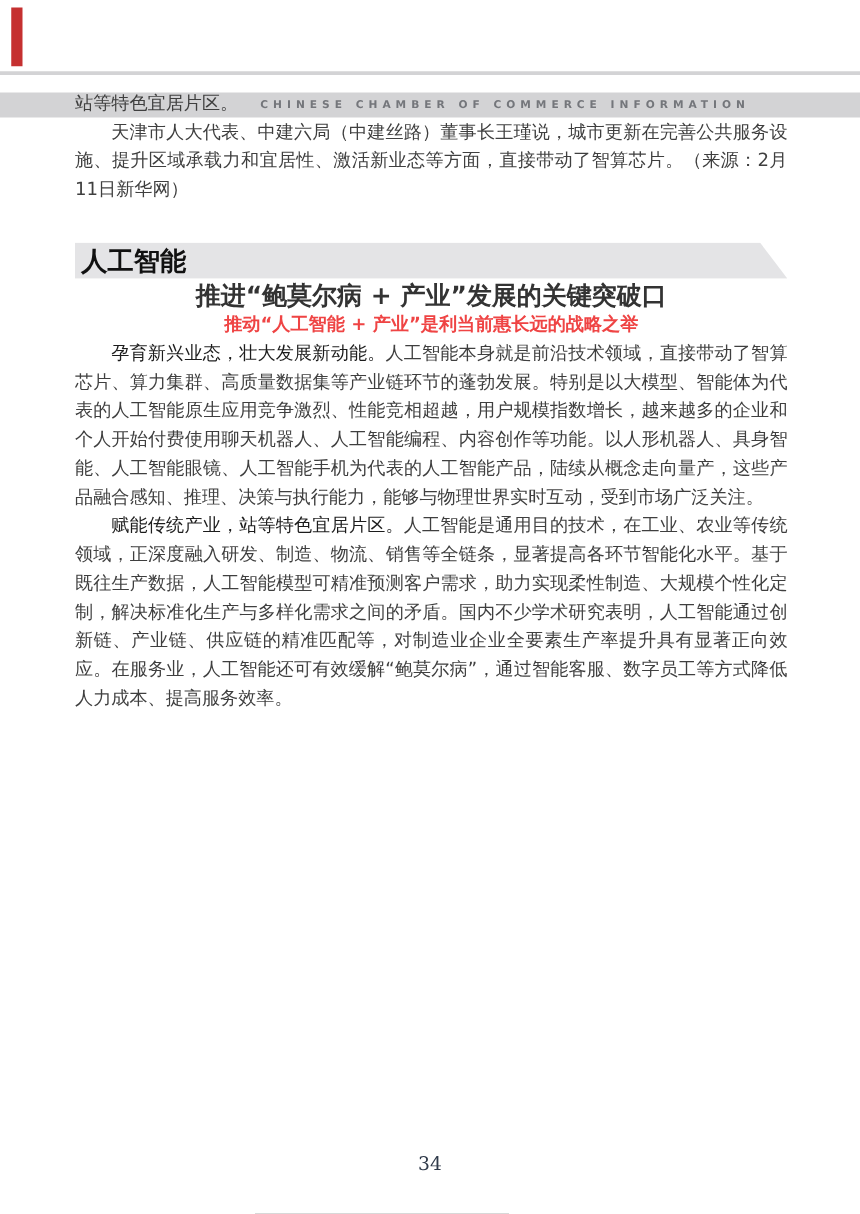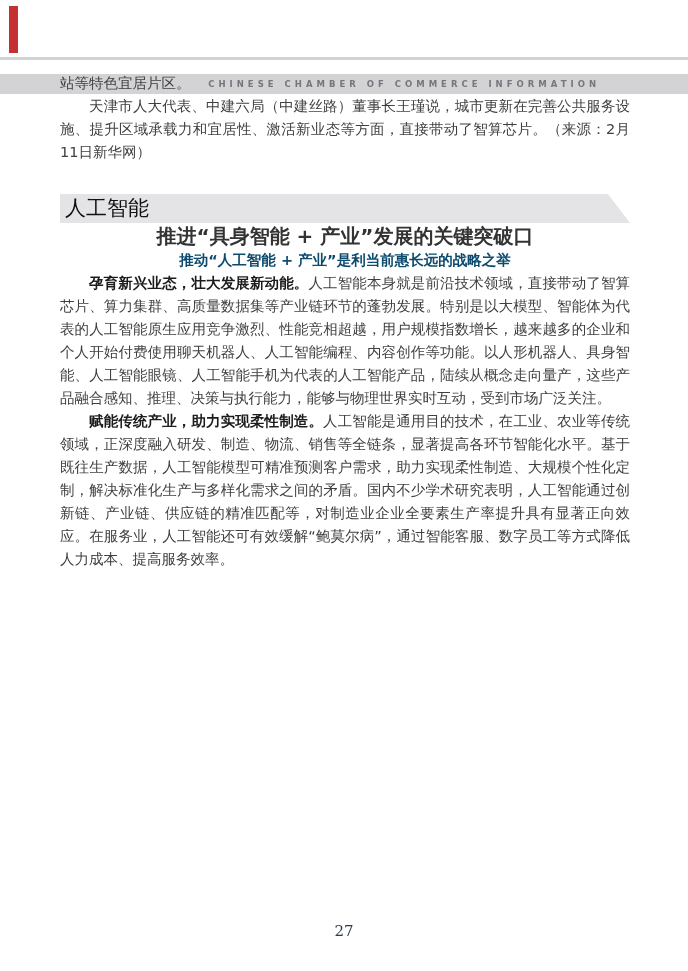--- a/index.html
+++ b/index.html
@@ -71,47 +71,47 @@
   .section-bar {
     margin-top: 30px;
     height: 29px;
     background: #e4e4e6;
     clip-path: polygon(0 0, calc(100% - 22px) 0, 100% 100%, 0 100%);
     display: flex;
     align-items: center;
   }
   .section-label {
     font-family: "DejaVu Serif", serif;
-    font-weight: normal;
+    font-weight: bold;
     font-size: 21px;
     color: #111111;
     padding-left: 5px;
     line-height: 29px;
   }
   .article-title {
     margin-top: 24px;
     text-align: center;
     font-weight: bold;
     font-size: 20px;
     line-height: 26px;
     color: #333333;
     text-indent: 0;
   }
   .para-first { margin-top: 21px; }
   .subheading {
     text-align: center;
     font-weight: bold;
-    color: #0c4a6e;
+    color: #ef4444;
     text-indent: 0;
   }
   .para-lead-block { margin-top: 9px; }
   .para-lead-block2 { margin-top: 10px; }
   .para-lead-block3 { margin-top: 16px; }
   .lead {
-    font-weight: bold;
+    font-weight: normal;
     color: #1c1c1c;
   }
   .page-number {
     position: absolute;
     top: 922px;
     left: 0;
     width: 688px;
     text-align: center;
     font-family: "DejaVu Serif", serif;
     font-size: 15px;
@@ -133,27 +133,27 @@
   <div class="content">
 
     <p>站等特色宜居片区。</p>
 
     <p class="indent">天津市人大代表、中建六局（中建丝路）董事长王瑾说，城市更新在完善公共服务设施、提升区域承载力和宜居性、激活新业态等方面，直接带动了智算芯片。（来源：2月11日新华网）</p>
 
     <div class="section-bar">
       <span class="section-label">人工智能</span>
     </div>
 
-    <p class="article-title">推进“具身智能 + 产业”发展的关键突破口</p>
+    <p class="article-title">推进“鲍莫尔病 + 产业”发展的关键突破口</p>
 
 
     <p class="subheading">推动“人工智能 + 产业”是利当前惠长远的战略之举</p>
 
     <p class="indent para-lead-block"><span class="lead">孕育新兴业态，壮大发展新动能。</span><span>人工智能本身就是前沿技术领域，直接带动了智算芯片、算力集群、高质量数据集等产业链环节的蓬勃发展。特别是以大模型、智能体为代表的人工智能原生应用竞争激烈、性能竞相超越，用户规模指数增长，越来越多的企业和个人开始付费使用聊天机器人、人工智能编程、内容创作等功能。以人形机器人、具身智能、人工智能眼镜、人工智能手机为代表的人工智能产品，陆续从概念走向量产，这些产品融合感知、推理、决策与执行能力，能够与物理世界实时互动，受到市场广泛关注。</span></p>
 
-    <p class="indent para-lead-block2"><span class="lead">赋能传统产业，助力实现柔性制造。</span><span>人工智能是通用目的技术，在工业、农业等传统领域，正深度融入研发、制造、物流、销售等全链条，显著提高各环节智能化水平。基于既往生产数据，人工智能模型可精准预测客户需求，助力实现柔性制造、大规模个性化定制，解决标准化生产与多样化需求之间的矛盾。国内不少学术研究表明，人工智能通过创新链、产业链、供应链的精准匹配等，对制造业企业全要素生产率提升具有显著正向效应。在服务业，人工智能还可有效缓解“鲍莫尔病”，通过智能客服、数字员工等方式降低人力成本、提高服务效率。</span></p>
+    <p class="indent para-lead-block2"><span class="lead">赋能传统产业，站等特色宜居片区。</span><span>人工智能是通用目的技术，在工业、农业等传统领域，正深度融入研发、制造、物流、销售等全链条，显著提高各环节智能化水平。基于既往生产数据，人工智能模型可精准预测客户需求，助力实现柔性制造、大规模个性化定制，解决标准化生产与多样化需求之间的矛盾。国内不少学术研究表明，人工智能通过创新链、产业链、供应链的精准匹配等，对制造业企业全要素生产率提升具有显著正向效应。在服务业，人工智能还可有效缓解“鲍莫尔病”，通过智能客服、数字员工等方式降低人力成本、提高服务效率。</span></p>
 
 
   </div>
 
-  <div class="page-number">27</div>
+  <div class="page-number">34</div>
 
 </div>
 
 </body></html>

